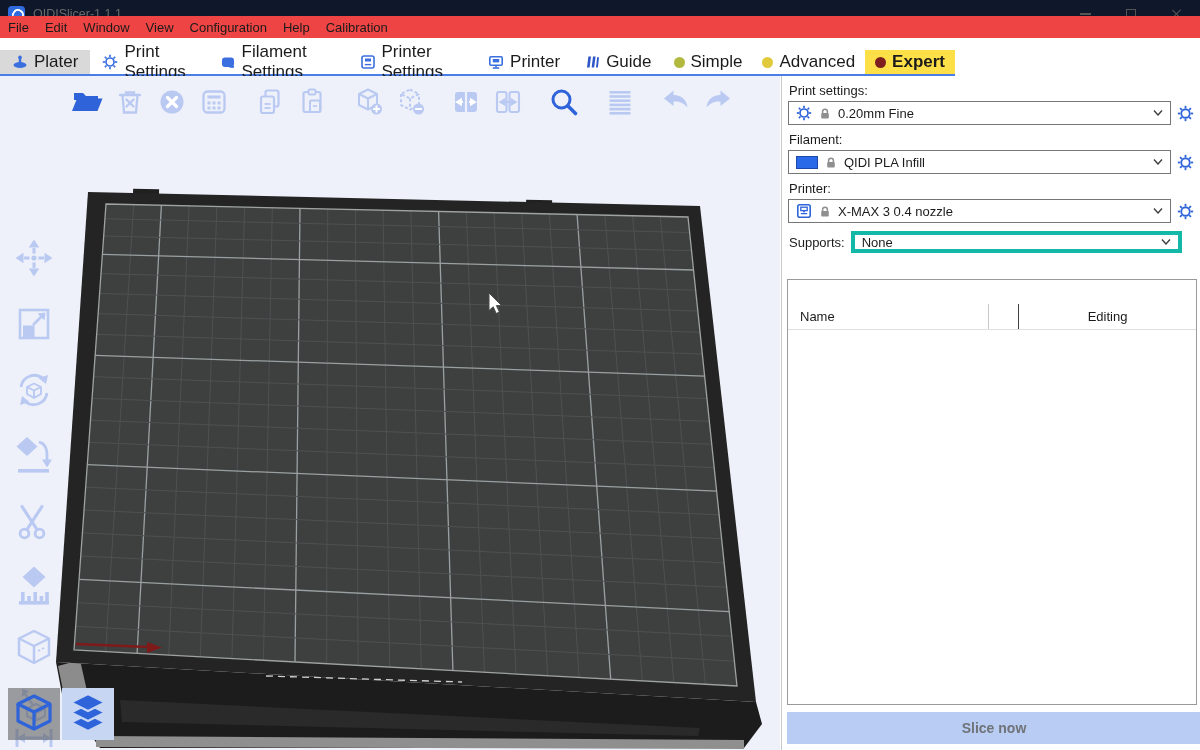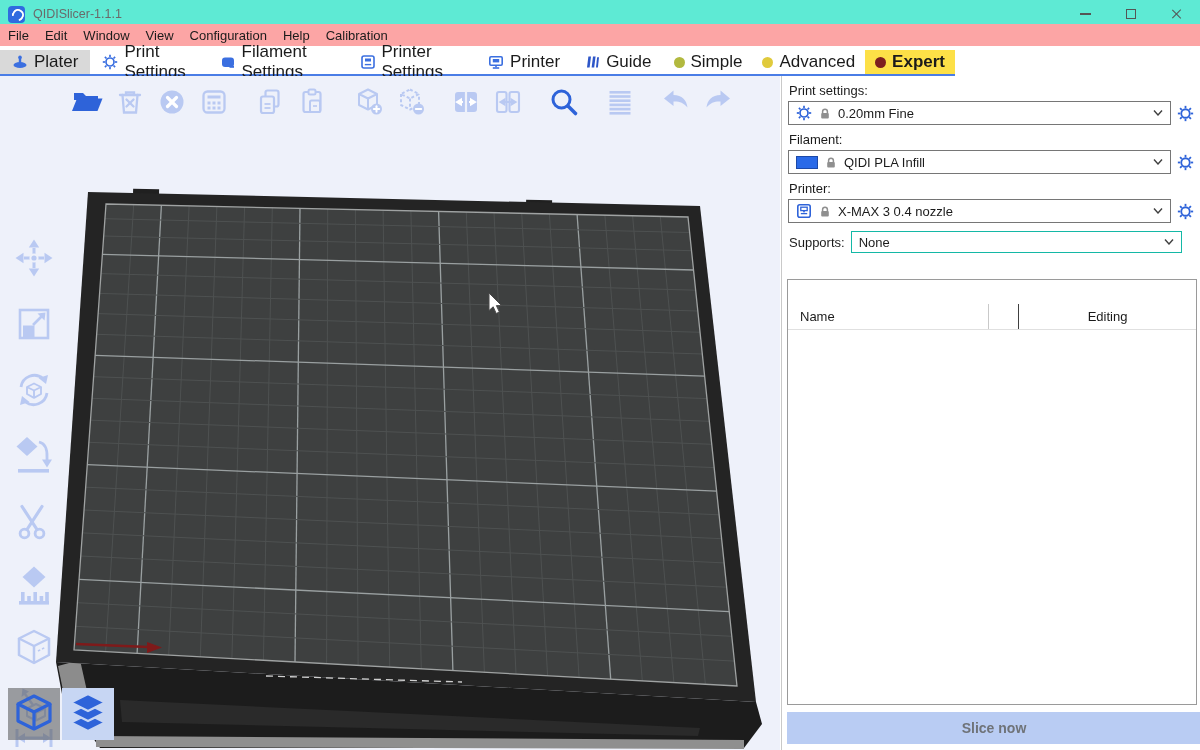--- a/index.html
+++ b/index.html
@@ -1,33 +1,33 @@
 <!DOCTYPE html>
 <html><head>
 <meta charset="utf-8">
 <style>
   * { margin:0; padding:0; box-sizing:border-box; }
   html,body { width:1200px; height:750px; font-family:"Liberation Sans", sans-serif; background:#fff; overflow:hidden; }
   #app { position:relative; width:1200px; height:750px; background:#fff; }
 
   
-  .titlebar { position:absolute; left:0; top:0; width:1200px; height:28px; background:#5eead4; display:flex; align-items:center;justify-content:center; }
+  .titlebar { position:absolute; left:0; top:0; width:1200px; height:28px; background:#0f172a; display:flex; align-items:center;justify-content:center; }
   .app-icon { width:17px; height:17px; margin-left:8px; border-radius:4px; background:#2f6bdf; position:relative; }
   .app-icon::after { content:""; position:absolute; left:3.5px; top:3.5px; width:8px; height:8px; border:2px solid #fff; border-radius:50%; border-bottom-color:transparent; transform:rotate(35deg); }
   .title-text { margin-left:8px; font-size:12.5px; color:#6a6a6a; }
   .win-controls { margin-left:auto; display:flex; height:28px; }
   .win-btn { width:46px; height:28px; display:flex; align-items:center; justify-content:center; }
   .glyph-min { width:11px; height:1.5px; background:#555; }
   .glyph-max { width:10px; height:10px; border:1.2px solid #555; }
   .glyph-close { position:relative; width:12px; height:12px; }
   .glyph-close::before,.glyph-close::after { content:""; position:absolute; left:5.4px; top:0; width:1.4px; height:12px; background:#555; }
   .glyph-close::before { transform:rotate(45deg); } .glyph-close::after { transform:rotate(-45deg); }
 
   
-  .menubar { position:absolute; left:0; top:24px; width:1200px; height:22px; background:#fca5a5; display:flex; align-items:center; font-size:13px; color:#1b1b1b; }
+  .menubar { position:absolute; left:0; top:16px; width:1200px; height:22px; background:#ef4444; display:flex; align-items:center; font-size:13px; color:#1b1b1b; }
   .menu-item { padding:0 8px; height:22px; display:flex; align-items:center; }
 
   
   .tabstrip { position:absolute; left:0; top:50px; width:955px; height:26px; background:#fff; border-bottom:2px solid #4a7de6; display:flex; align-items:stretch; font-size:17px; color:#1b1b1b; }
   .tab { display:flex; align-items:center; gap:6px; padding:0 12px; }
   .tab.active { background:#d9d9d9; }
   .tab svg { flex:0 0 auto; }
   .modes { margin-left:auto; display:flex; align-items:stretch; }
   .mode { display:flex; align-items:center; gap:6px; padding:0 10px; }
   .mode .dot { width:11px; height:11px; border-radius:50%; }
@@ -52,21 +52,21 @@
 
   
   .panel { position:absolute; left:781px; top:76px; width:419px; height:674px; background:#fff; border-left:1px solid #c9c9c9; font-size:13px; color:#1b1b1b; }
   .plabel { margin:7px 0 3px 7px; }
   .preset-row { display:flex; align-items:center; margin:0 4px 0 6px; }
   .combo { flex:1; height:24px; border:1px solid #767676; background:#fff; display:flex; align-items:center; padding:0 7px; gap:7px; }
   .combo .val { flex:1; white-space:nowrap; overflow:hidden; }
   .gear-btn { width:22px; height:22px; margin-left:3px; display:flex; align-items:center; justify-content:center; }
   .swatch { width:22px; height:13px; background:#2a6ae8; border:1px solid #1c49a8; }
   .opt-row { display:flex; align-items:center; margin:8px 0 0 7px; }
-  .combo-small { height:22px; border:1px solid #14b8a6; background:#fff; display:flex; align-items:center; padding:0 7px; gap:7px; }
+  .combo-small { height:22px; border:4px solid #14b8a6; background:#fff; display:flex; align-items:center; padding:0 7px; gap:7px; }
   .supports-combo { flex:1; margin-left:6px; margin-right:18px; }
   .infill-combo { width:76px; margin-left:6px; }
   .brim-label { margin-left:48px; }
   .checkbox { width:15px; height:15px; border:1px solid #8a8a8a; background:#fff; margin-left:6px; border-radius:2px; }
   .obj-table { position:absolute; left:5px; top:203px; width:410px; height:426px; border:1px solid #9a9a9a; background:#fff; }
   .obj-header { display:flex; height:26px; align-items:center; border-bottom:1px solid #e0e0e0;margin-top:24px; }
   .col-name { width:200px; padding-left:12px; }
   .col-mid { width:30px; border-left:1px solid #c9c9c9; align-self:stretch; }
   .col-edit { flex:1; text-align:center; border-left:1px solid #404040; align-self:stretch; display:flex; align-items:center; justify-content:center; }
   .slice-btn { position:absolute; left:5px; top:636px; width:414px; height:32px; background:#b9ccf3; color:#6f7378; font-weight:bold; font-size:14px; display:flex; align-items:center; justify-content:center; }

